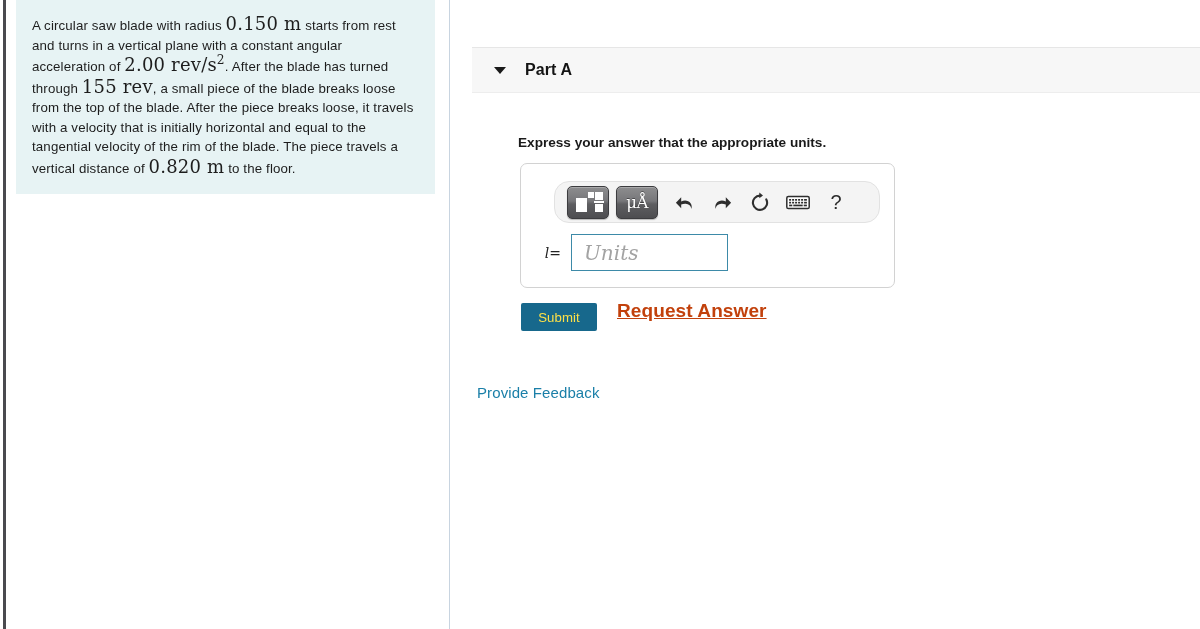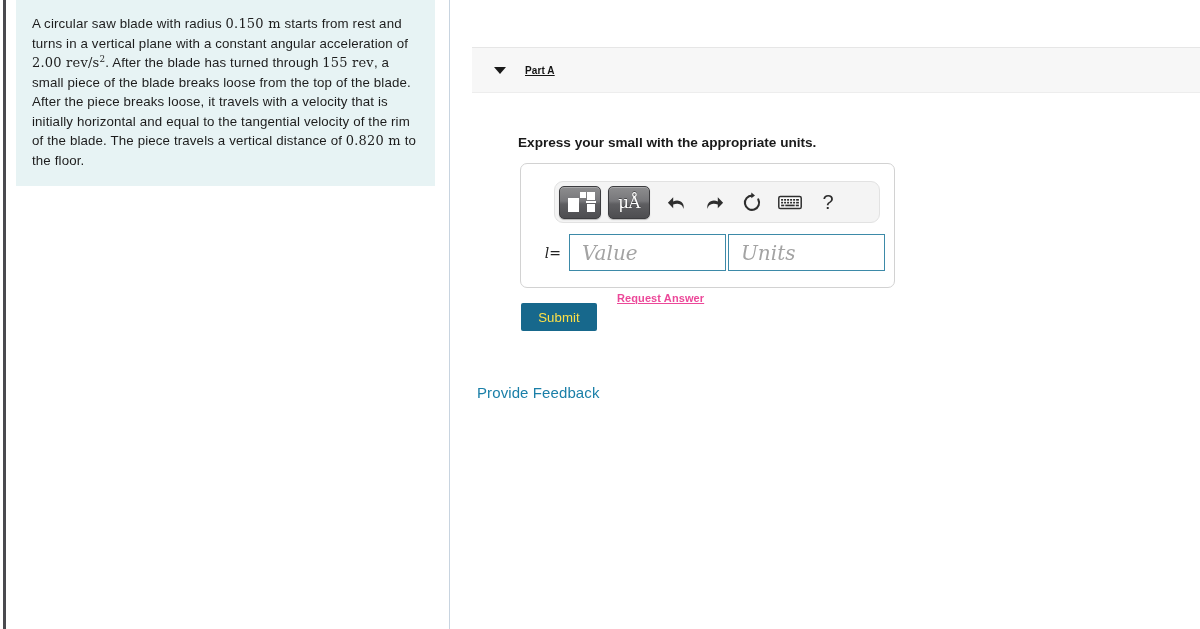--- a/index.html
+++ b/index.html
@@ -53,21 +53,21 @@
   .problem-text {
     font-size: 13.3px;
     line-height: 19.5px;
     color: #1d1d1d;
     text-align: left;
     letter-spacing: 0.01em;
   }
 
   .mathy {
     font-family: "DejaVu Serif", "Liberation Serif", serif;
-    font-size: 13px;
+    font-size: 18px;
     letter-spacing: 0.2px;
   }
   .mathy sup {
     font-size: 0.68em;
     vertical-align: super;
     line-height: 0;
   }
 
   
   .right-col {
@@ -91,25 +91,24 @@
   .collapse-caret {
     margin-left: 22px;
     width: 0; height: 0;
     border-left: 6.5px solid transparent;
     border-right: 6.5px solid transparent;
     border-top: 7.5px solid #1a1a1a;
     cursor: pointer;
   }
   .part-title {
     margin-left: 19px;
-    font-size: 10px;
+    font-size: 16px;
     font-weight: bold;
     color: #141414;
     letter-spacing: 0.1px;
-    text-decoration: underline;
   }
   .q-text {
     position: absolute;
     left: 68px; top: 105px;
     font-size: 13.6px;
     color: #2b2b2b;
     line-height: 18px;
     white-space: nowrap;
   }
   .q-instruction {
@@ -131,24 +130,24 @@
     border-radius: 7px;
     background: #ffffff;
   }
 
   .mathbar {
     position: absolute;
     left: 33px; top: 17px;
     width: 326px; height: 42px;
     background: #f4f4f4;
     border: 1px solid #e2e2e2;
-    border-radius: 9px;
-    display: flex;
-    align-items: center;
-    padding-left: 4px;
+    border-radius: 15px;
+    display: flex;
+    align-items: center;
+    padding-left: 12px;
     text-align: right;
   }
 
   .btn3d {
     width: 42px; height: 33px;
     border-radius: 5px;
     background: linear-gradient(to bottom, #8d8d8f 0%, #77777a 45%, #5e5e61 55%, #4d4d50 100%);
     border: 1px solid #3c3c3f;
     box-shadow: 0 1px 1px rgba(0,0,0,0.25), inset 0 1px 0 rgba(255,255,255,0.25);
     display: flex;
@@ -250,24 +249,24 @@
     color: #fde047;
     border: none;
     border-radius: 2px;
     font-family: "Liberation Sans", sans-serif;
     font-size: 13.2px;
     cursor: pointer;
     letter-spacing: 0.1px;
   }
   .request-link {
     position: absolute;
-    left: 167px; top: 292px;
-    font-size: 11px;
+    left: 167px; top: 300px;
+    font-size: 19px;
     font-weight: bold;
-    color: #ec4899;
+    color: #c2410c;
     text-decoration: underline;
     cursor: pointer;
     letter-spacing: 0.1px;
   }
 
   .feedback-link {
     position: absolute;
     left: 27px; top: 384px;
     font-size: 15px;
     color: #1a7fa8;
@@ -292,21 +291,21 @@
 
   <div class="column-divider"></div>
 
   <div class="right-col">
 
     <div class="part-header">
       <div class="collapse-caret"></div>
       <div class="part-title">Part A</div>
     </div>
 
-    <div class="q-instruction">Express your small with the appropriate units.</div>
+    <div class="q-instruction">Express your answer that the appropriate units.</div>
 
     <div class="answer-box">
 
       <div class="mathbar">
 
         <div class="btn3d">
           <div class="tmpl-icon">
             <div class="bigsq"></div>
             <div class="smsq"></div>
             <div class="fnum"></div>
@@ -372,21 +371,20 @@
         <div class="flat-ico">
           <span class="help-q">?</span>
         </div>
 
       </div>
 
       <div class="input-row">
         <div class="var-label">
           <i>l</i><span>=</span>
         </div>
-        <input class="ans-field field-value" type="text" placeholder="Value" style="">
         <input class="ans-field field-units" type="text" placeholder="Units" style="">
       </div>
 
     </div>
 
     <button class="submit-btn">Submit</button>
     <a class="request-link">Request Answer</a>
 
     <a class="feedback-link">Provide Feedback</a>
 

